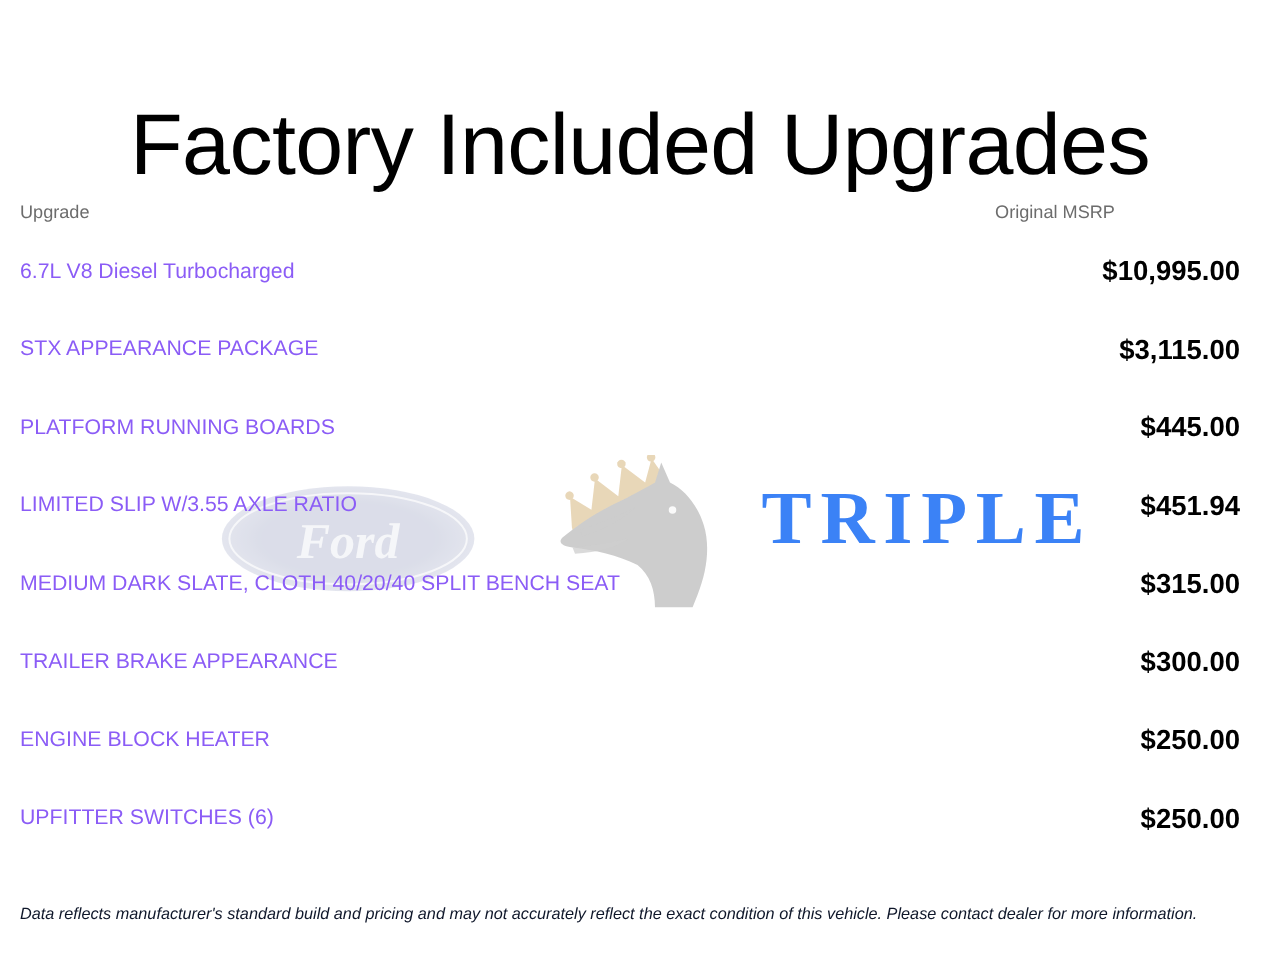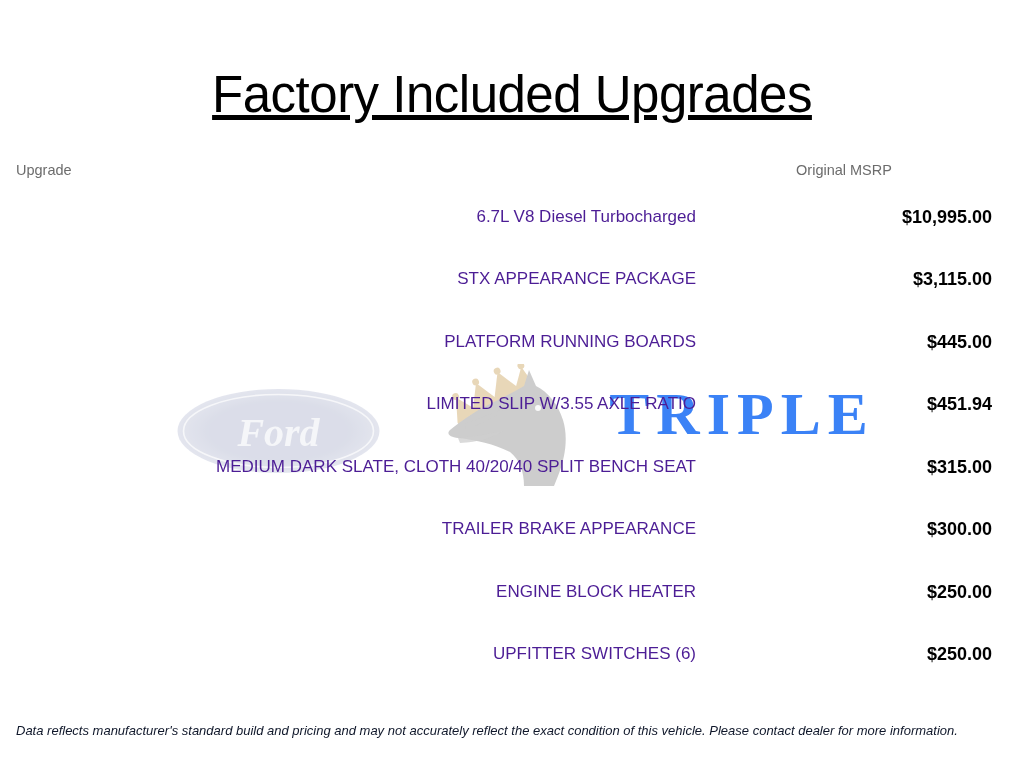--- a/index.html
+++ b/index.html
@@ -80,28 +80,27 @@
     width: 1024px;
     height: 768px;
   }
 
   #page-title {
     position: absolute;
     left: 0;
     top: 34px;
     width: 1024px;
     text-align: center;
-    font-size: 51px;
+    font-size: 69px;
     font-weight: 300;
     font-stretch: condensed;
     letter-spacing: -0.5px;
     color: #000000;
     line-height: 1.05;
     white-space: nowrap;
-    text-decoration: underline;
   }
 
   #upgrades-table {
     position: absolute;
     left: 16px;
     top: 155px;
     width: 976px;
     border-collapse: collapse;
     table-layout: fixed;
   }
@@ -120,28 +119,28 @@
     color: #6c6c6c;
     height: 31px;
     line-height: 31px;
   }
   .th-upgrade { text-align: left; }
   .th-price   { text-align: center; }
 
   .row-name {
     font-size: 17px;
     font-weight: 400;
-    color: #4c1d95;
-    text-align: right;
+    color: #8b5cf6;
+    text-align: left;
     line-height: 1.35;
     padding-right: 40px;
     box-sizing: border-box;
   }
   .row-price {
-    font-size: 18px;
+    font-size: 22px;
     font-weight: 700;
     color: #000000;
     text-align: right;
     white-space: nowrap;
   }
   tr[data-name="table-row"] { height: 62.5px; }
 
   #footnote {
     position: absolute;
     left: 16px;

